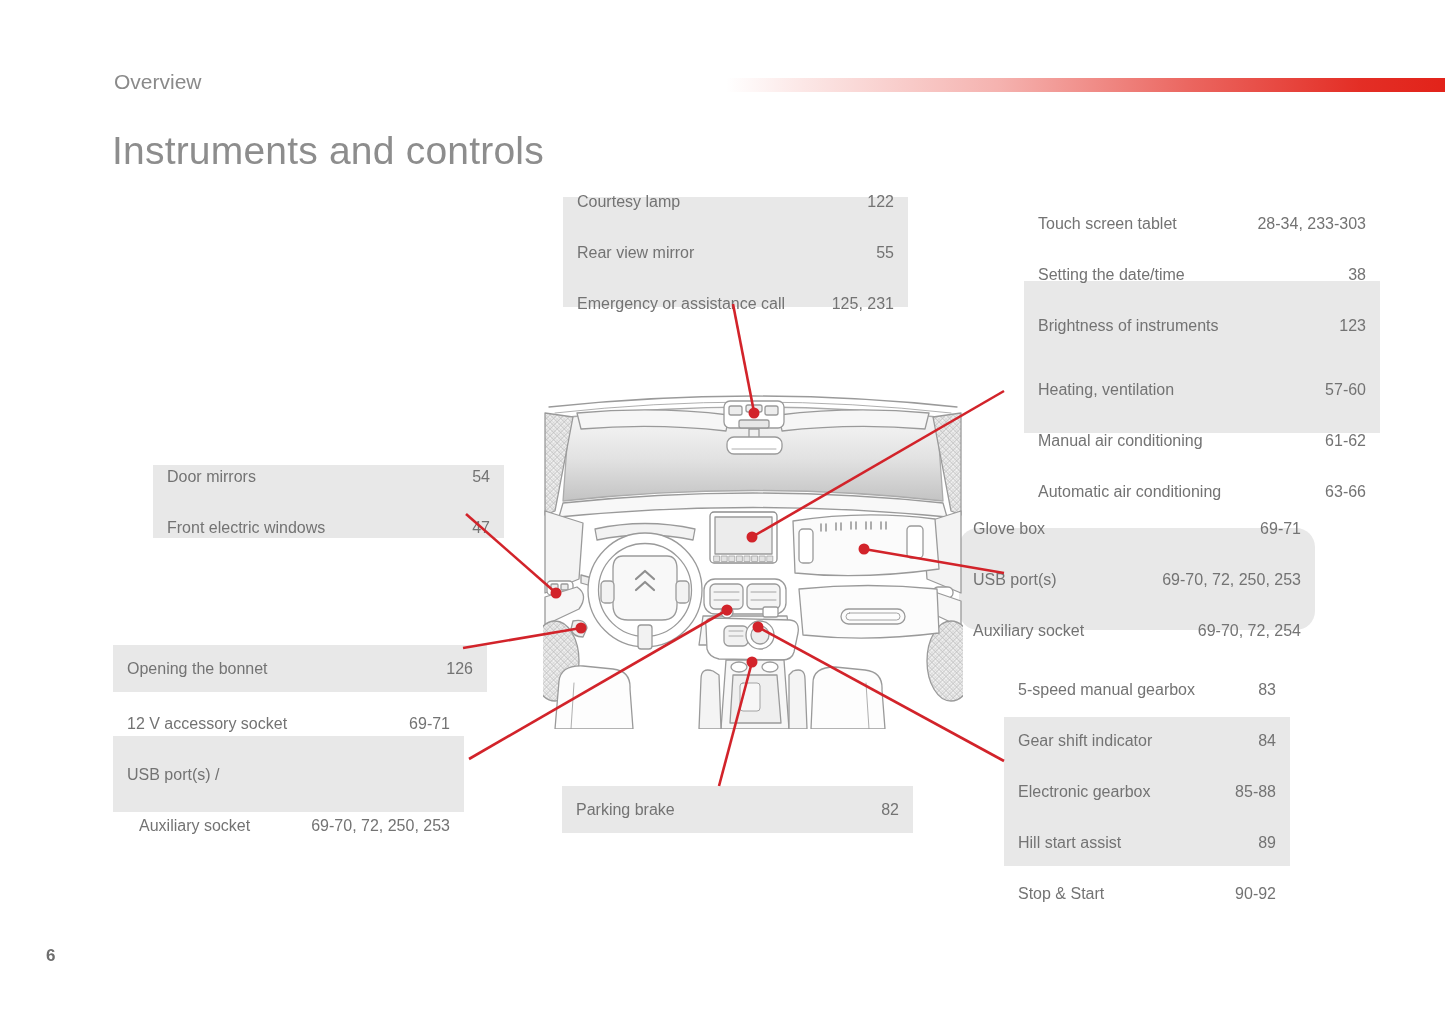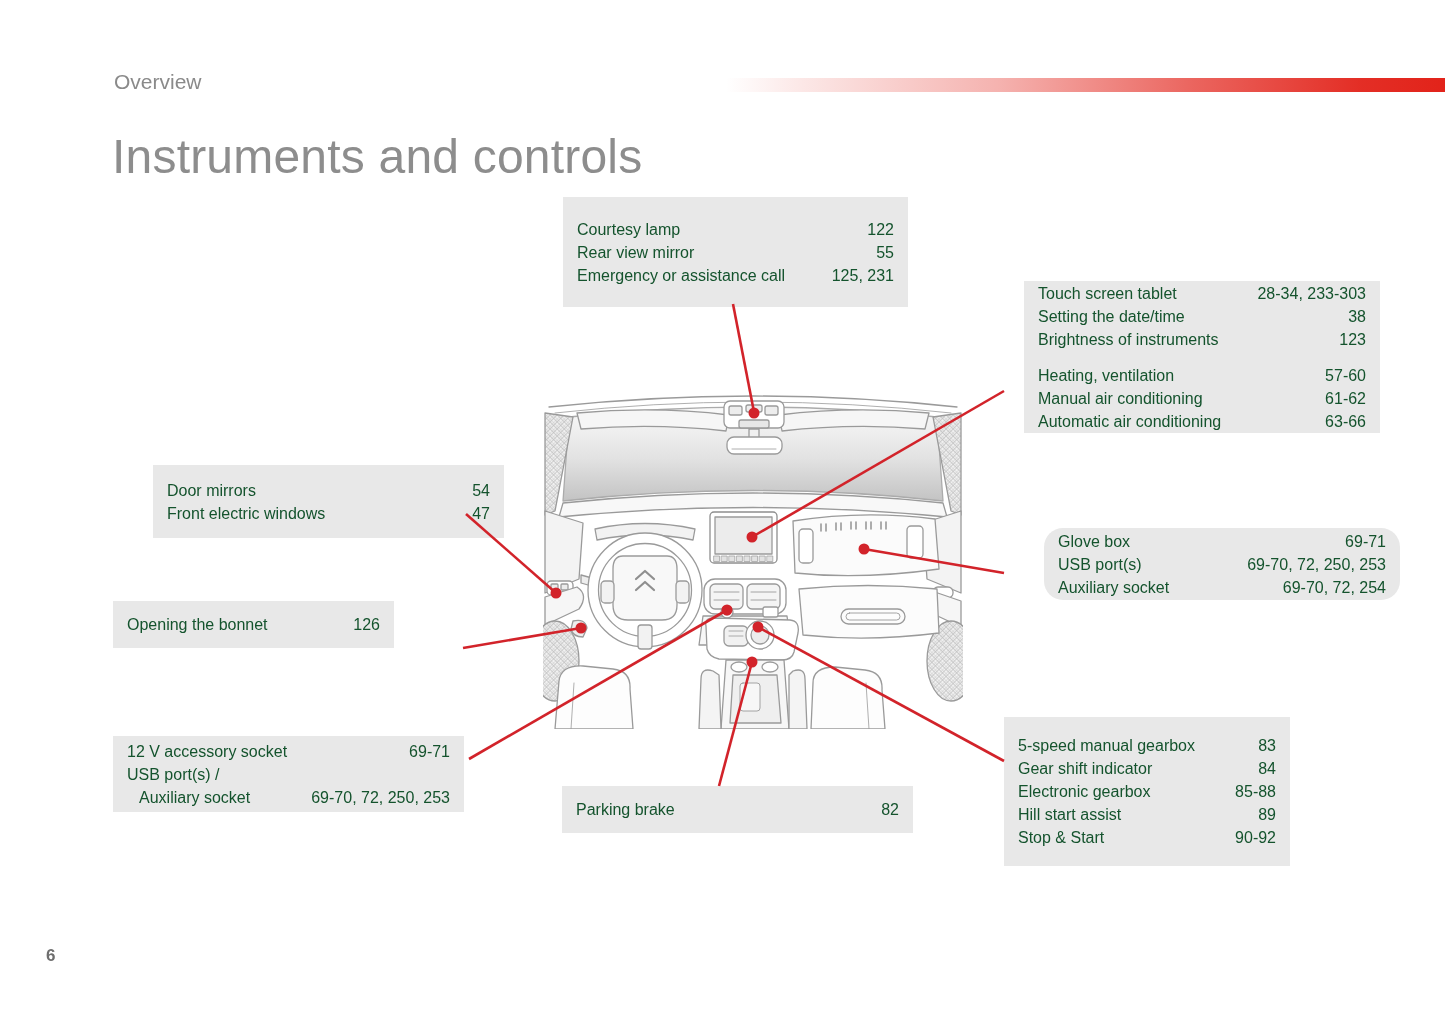--- a/index.html
+++ b/index.html
@@ -13,39 +13,39 @@
   }
   .red-bar {
     position:absolute; left:726px; top:78px; width:719px; height:14px;
     background:linear-gradient(to right,
       rgba(226,35,26,0) 0%, rgba(226,35,26,0.10) 10%,
       rgba(226,35,26,0.35) 38%, rgba(226,35,26,0.70) 65%,
       rgba(226,35,26,0.95) 88%, #e2231a 100%);
   }
   .title {
     position:absolute; left:112px; top:129px;
-    font-size:48px; font-weight:400; color:#8d8d8d; letter-spacing:0.2px;
+    font-size:39px; font-weight:400; color:#8d8d8d; letter-spacing:0.2px;
   }
   .cbox {
     position:absolute; background:#e8e8e8; box-sizing:border-box;
     display:flex; flex-direction:column; justify-content:center;
-    padding:0 14px; color:#14532d; font-size:16px;
+    padding:0 14px; color:#737373; font-size:16px;gap:28px;
   }
   .crow { display:flex; justify-content:space-between; line-height:23px; white-space:nowrap; }
   .crow .pgs { text-align:right; padding-left:14px; }
   .gap { margin-top:13px; }
   .indent .lbl { padding-left:12px; }
 
   #box-courtesy { left:563px; top:197px; width:345px; height:110px; }
   #box-touch    { left:1024px; top:281px; width:356px; height:152px; }
   #box-mirrors  { left:113px; top:465px; width:351px; height:73px;margin-left:40px; }
-  #box-bonnet   { left:113px; top:601px; width:281px; height:47px; }
+  #box-bonnet   { left:113px; top:645px; width:374px; height:47px; }
   #box-12v      { left:113px; top:736px; width:351px; height:76px; }
   #box-parking  { left:562px; top:786px; width:351px; height:47px; }
-  #box-glove    { left:1044px; top:528px; width:356px; height:72px;border-radius:19px; }
+  #box-glove    { left:959px; top:528px; width:356px; height:102px;border-radius:19px; }
   #box-gear     { left:1004px; top:717px; width:286px; height:149px; }
 
   .pagenum {
     position:absolute; left:46px; top:946px;
     font-size:17px; font-weight:bold; color:#6e6e6e;
   }
   .illustration { position:absolute; left:543px; top:383px; width:420px; height:346px; }
   .overlay { position:absolute; left:0; top:0; width:1445px; height:1026px; pointer-events:none; }
 </style>
 </head>

